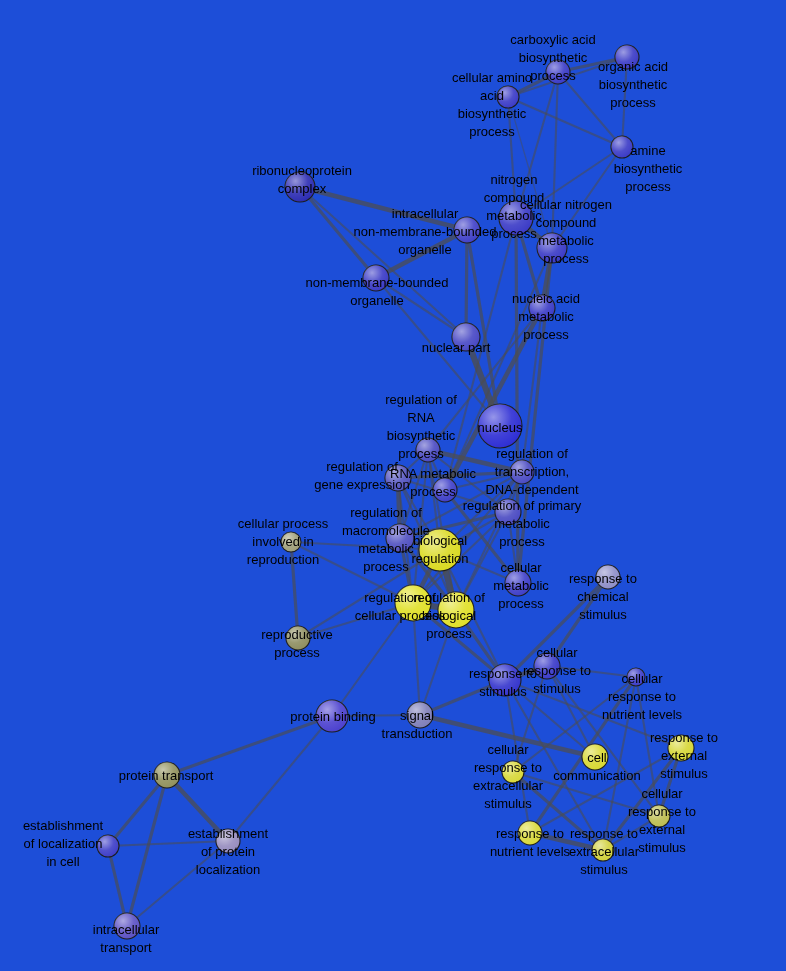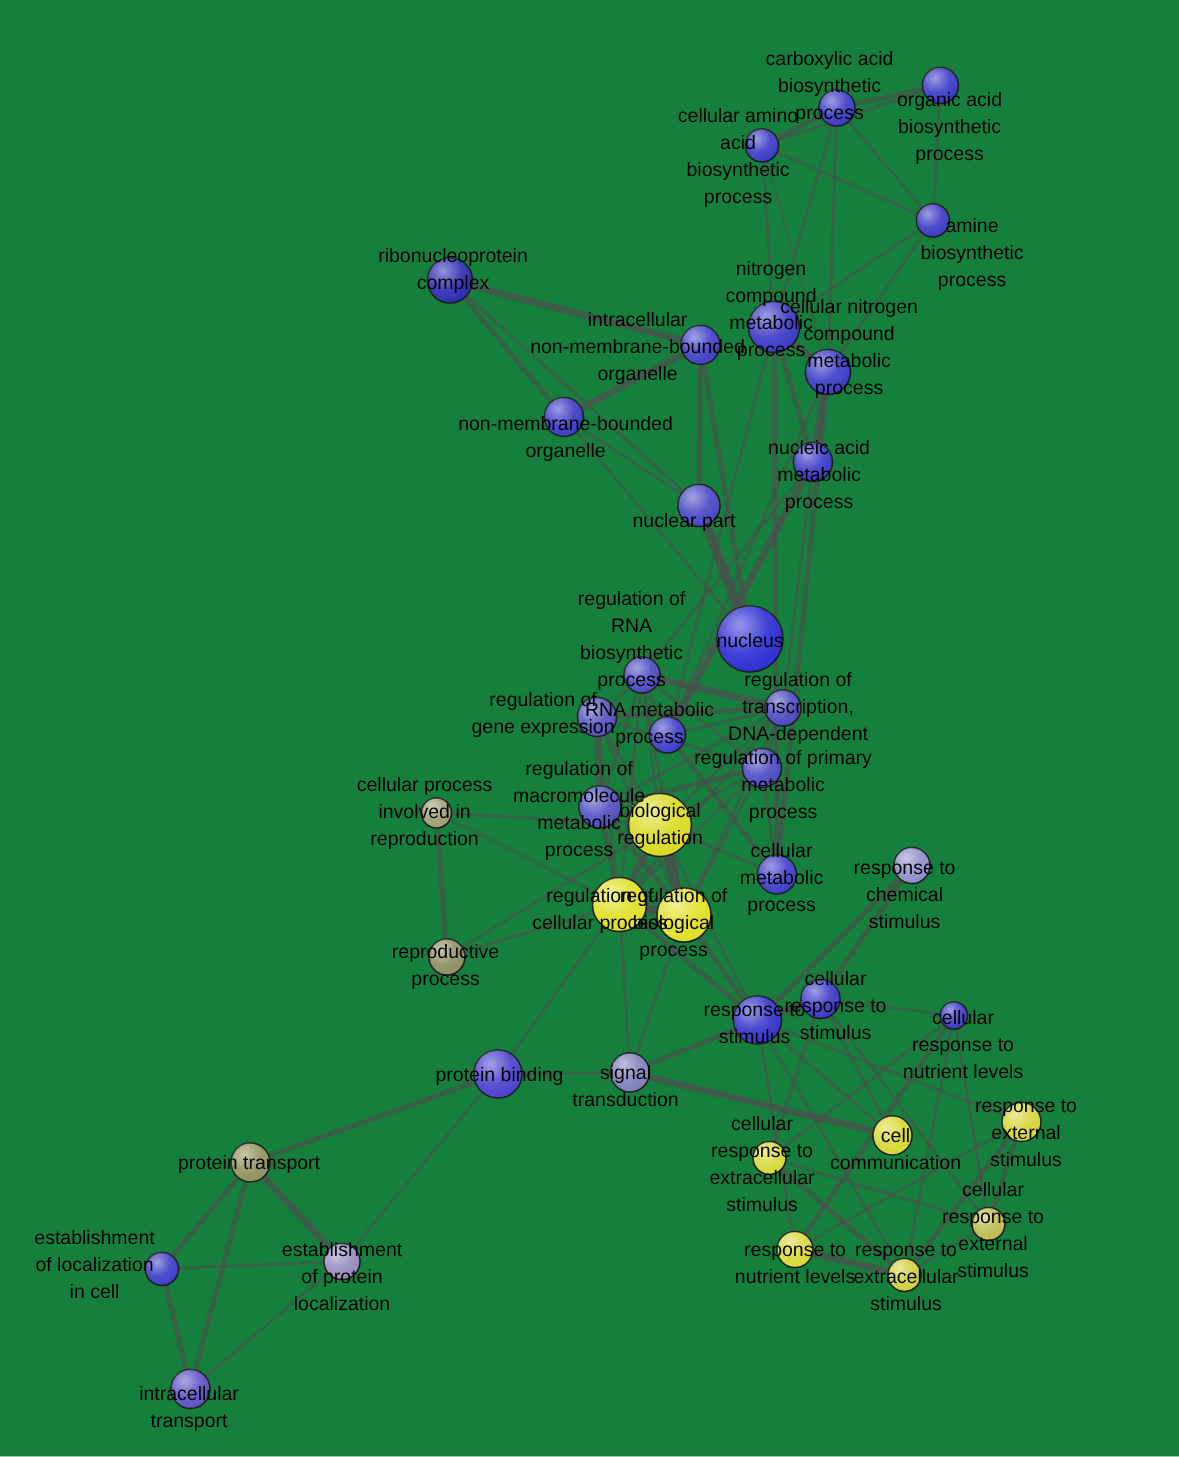--- a/index.html
+++ b/index.html
@@ -8,21 +8,21 @@
     background: #ffffff;
     width: 786px;
     height: 971px;
     overflow: hidden;
     font-family: "Liberation Sans", sans-serif;
   }
   .stage {
     position: relative;
     width: 786px;
     height: 971px;
-    background: #15803d;
+    background: #1d4ed8;
   }
   svg { display: block; }
   .edge { stroke-linecap: round; }
   .node { stroke: #1c1c1c; stroke-width: 1.1px; }
   .node-shine { pointer-events: none; }
   .label { font-family: "Liberation Sans", sans-serif; fill: #000000; }
 </style>
 </head>
 <body>
 

